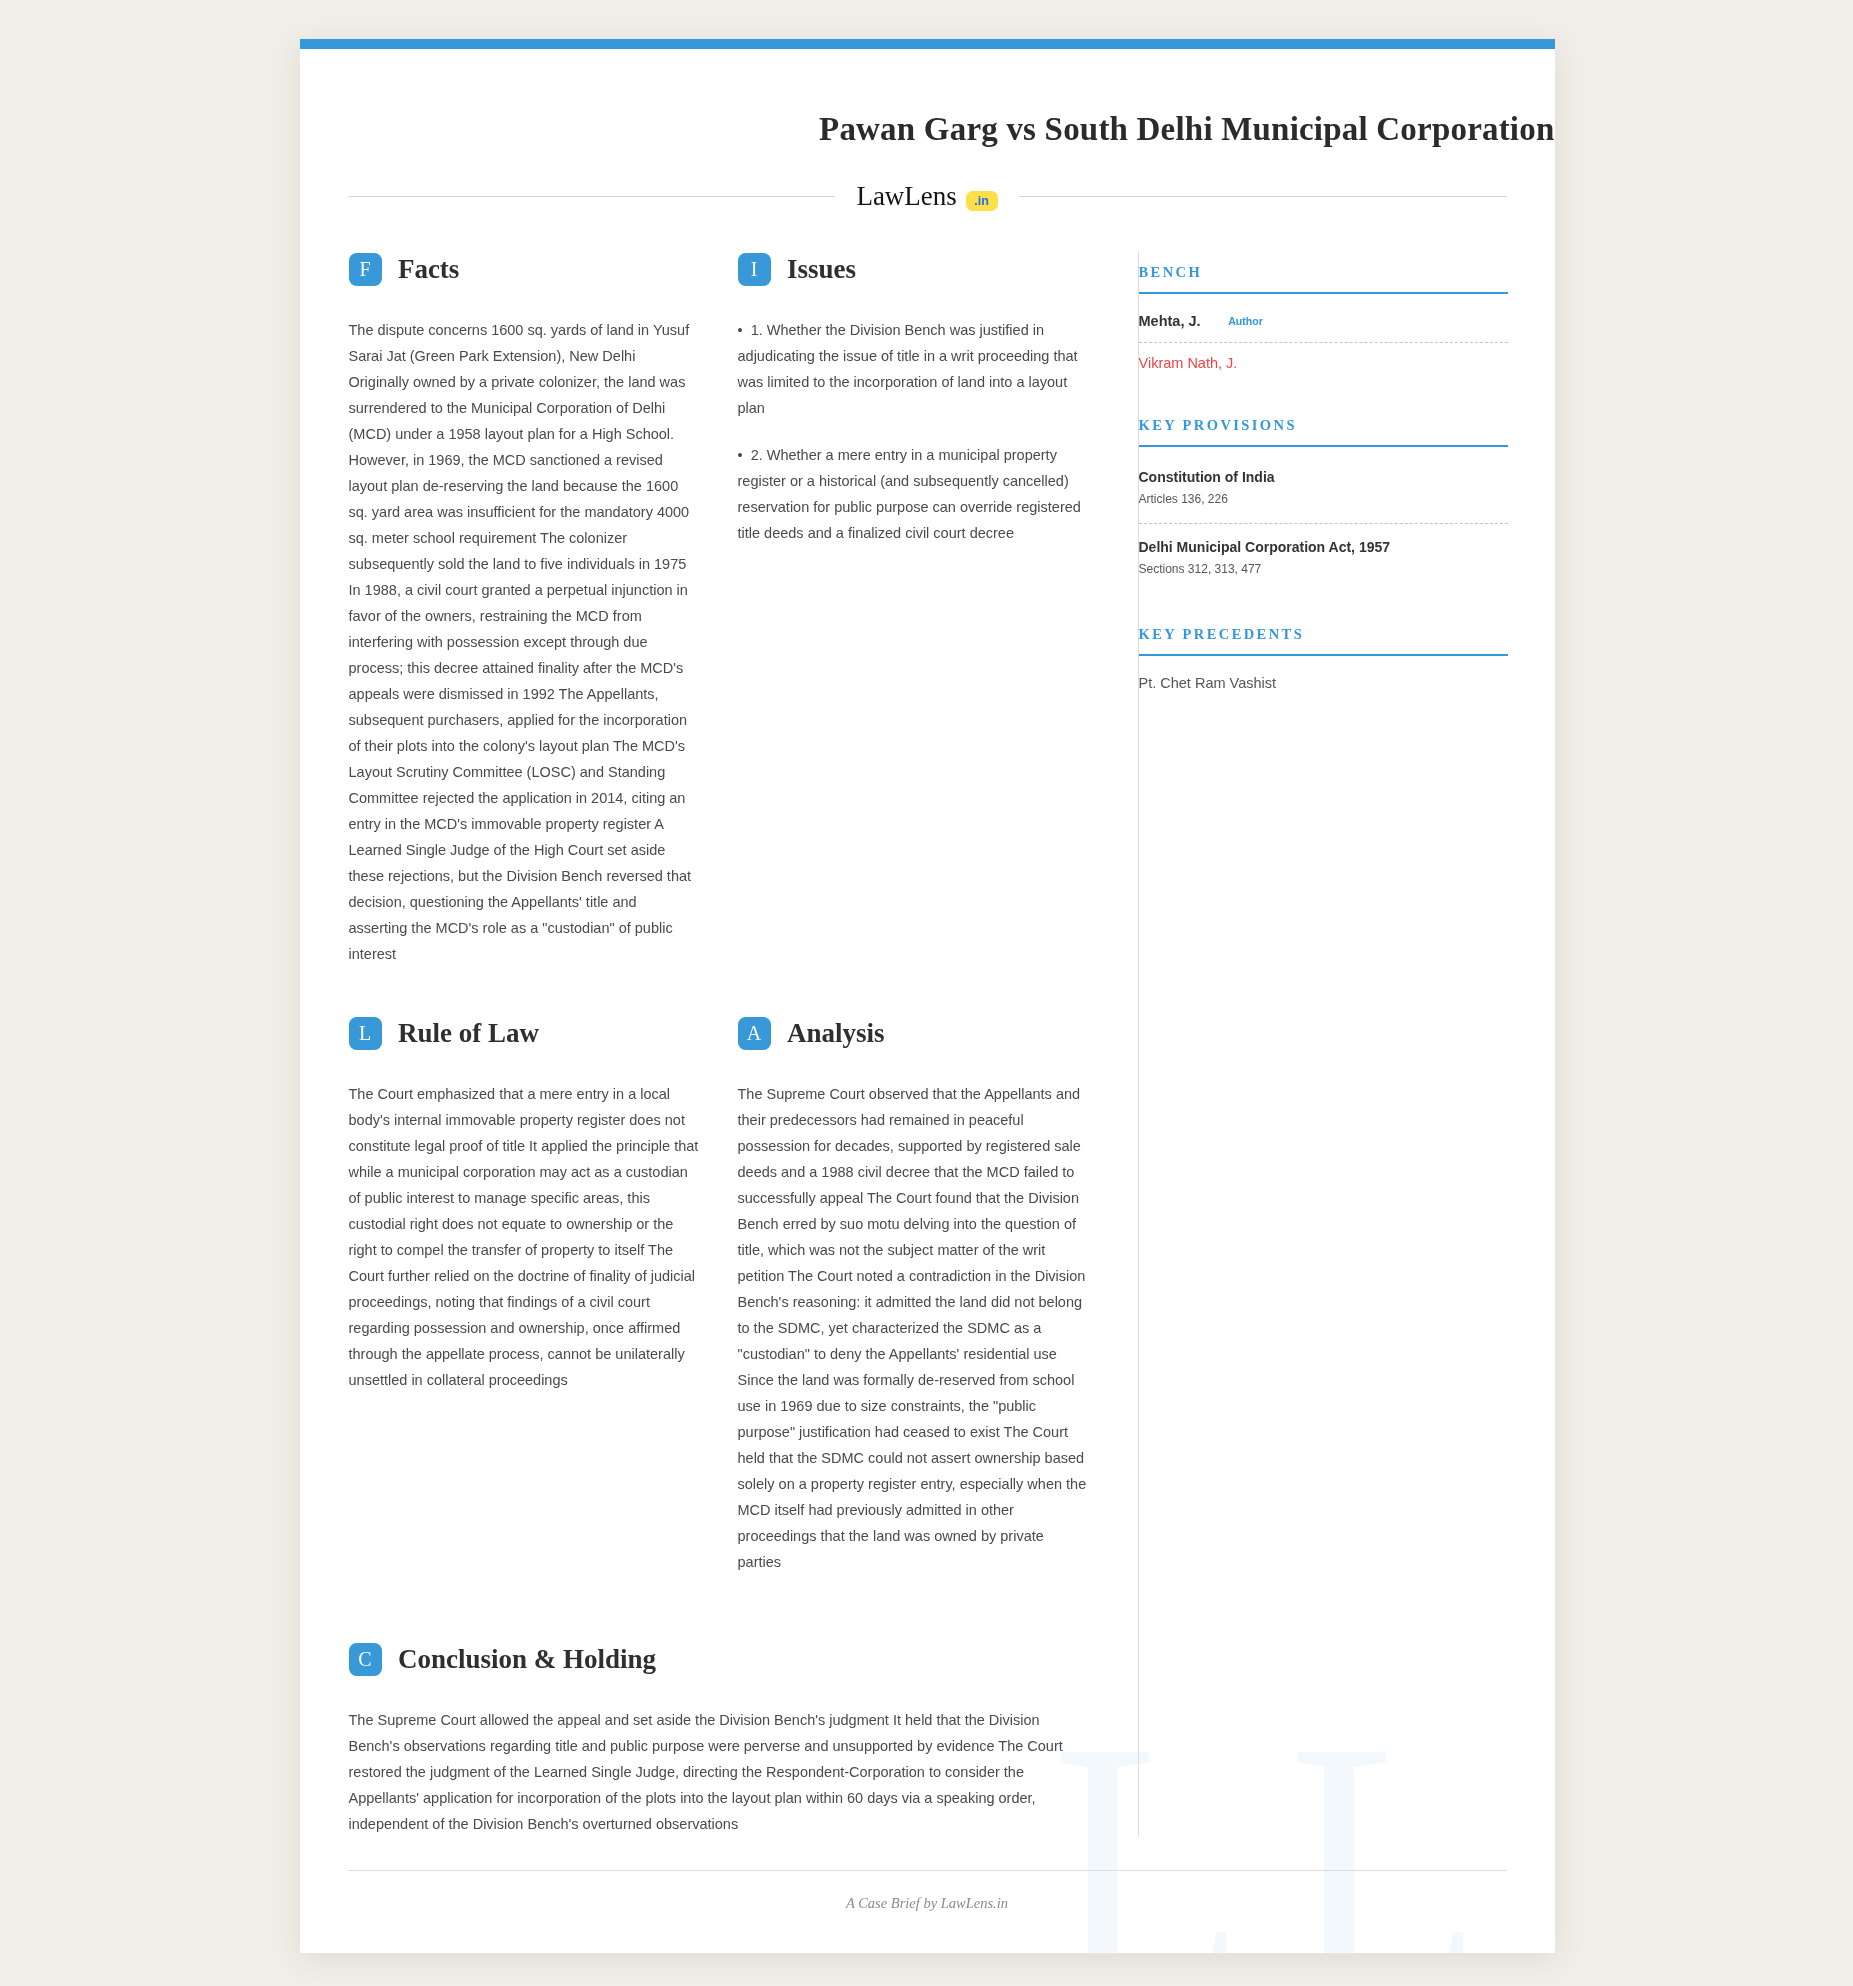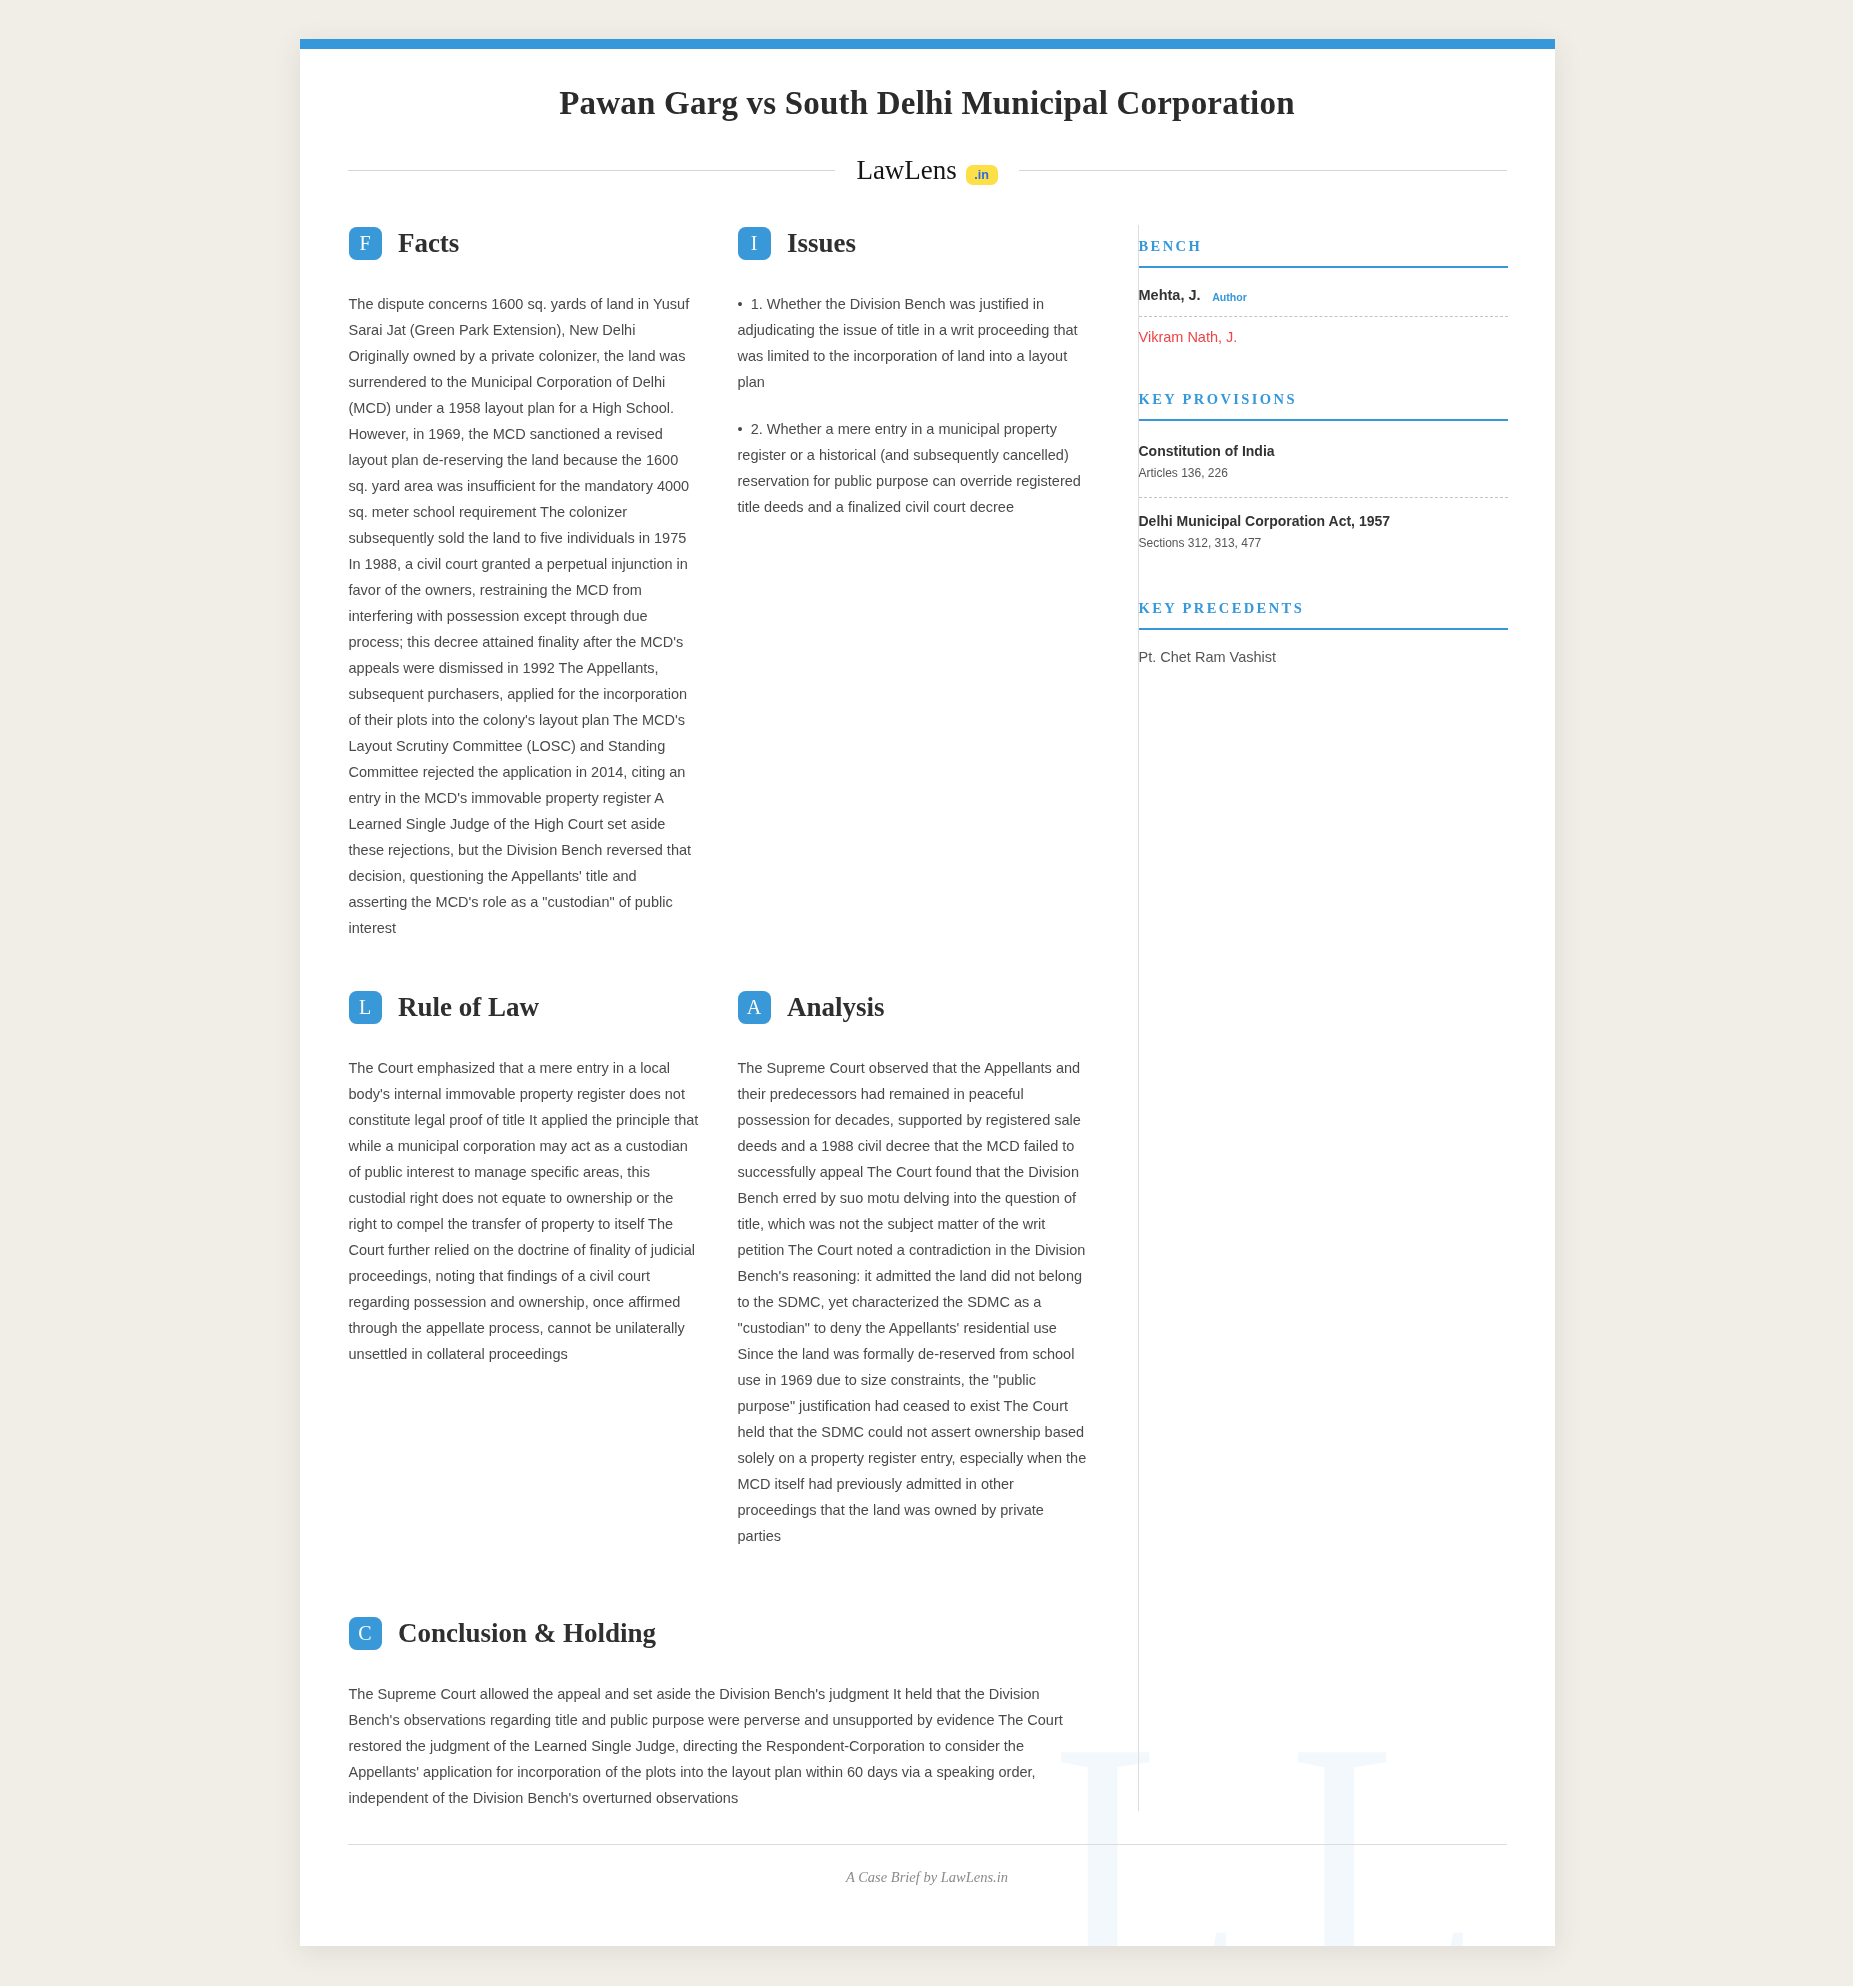--- a/index.html
+++ b/index.html
@@ -19,21 +19,21 @@
     box-shadow: 0 5.8px 27px rgba(60,50,30,0.10);
     overflow: hidden;
   }
   .top-bar {
     height: 9.7px;
     background: #3498db;
   }
   .card-inner { position: relative; z-index: 1; }
 
   
-  .doc-header { text-align: center; padding-top: 36px; }
+  .doc-header { text-align: right; padding-top: 62px; }
   .doc-title {
     font-family: "Liberation Serif", serif;
     font-size: 33px;
     font-weight: bold;
     color: #2b2b2b;
     letter-spacing: 0.2px;
   }
   .doc-meta {
     margin-top: 21px;
     font-size: 13px;
@@ -129,21 +129,21 @@
   .side-heading {
     font-family: "Liberation Serif", serif;
     font-size: 14.5px;
     font-weight: bold;
     letter-spacing: 2.4px;
     color: #3498db;
     padding-bottom: 10.6px;
     border-bottom: 2.9px solid #3498db;
     margin-bottom: 19.3px;
   }
-  .judge-row { display: flex; align-items: flex-end; }
+  .judge-row { display: flex; align-items: center; gap: 16px; }
   .judge-name { font-size: 14.5px; font-weight: bold; color: #333; }
   .judge-name.plain { font-weight: normal; color: #ef4444; }
   .author-tag {
     margin-left: 11.6px;
     font-size: 10.6px;
     font-weight: bold;
     color: #3498db;
   }
   .dashed-sep { border-bottom: 1px dashed #c4c4c4; margin: 12.6px 0; }
   .prov-name { font-size: 14px; font-weight: bold; color: #333; line-height: 22px; }

